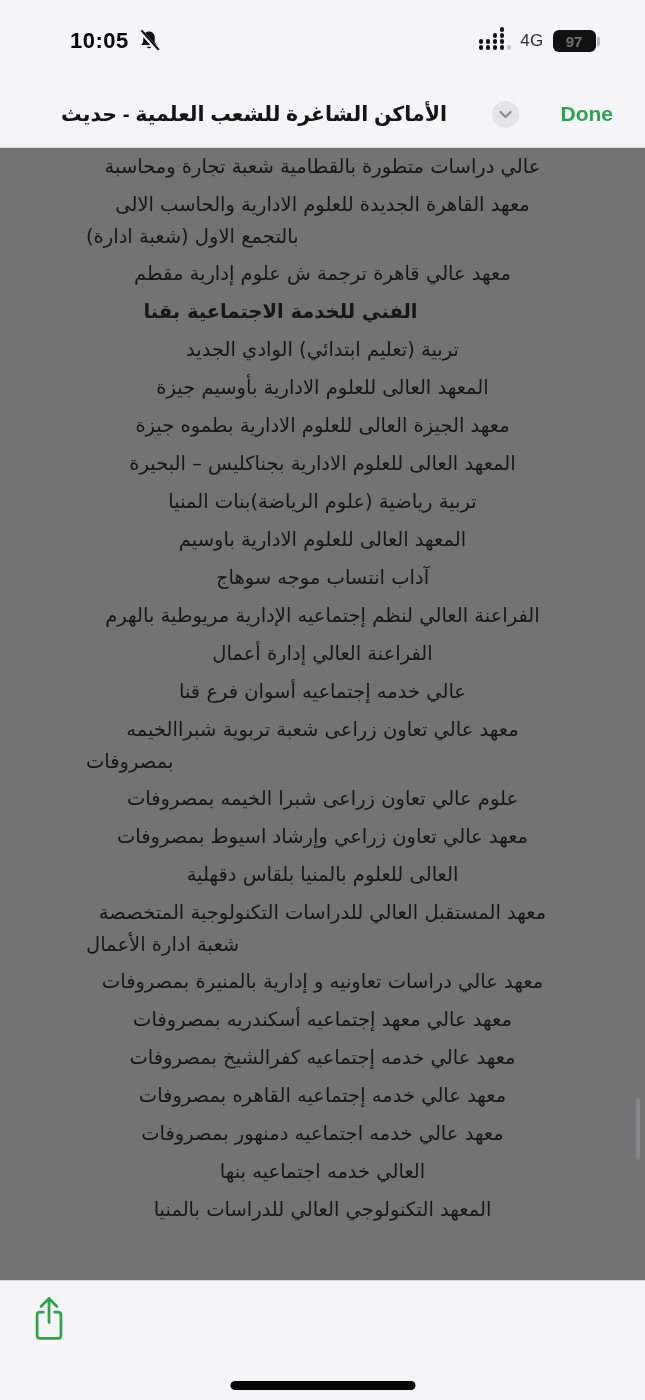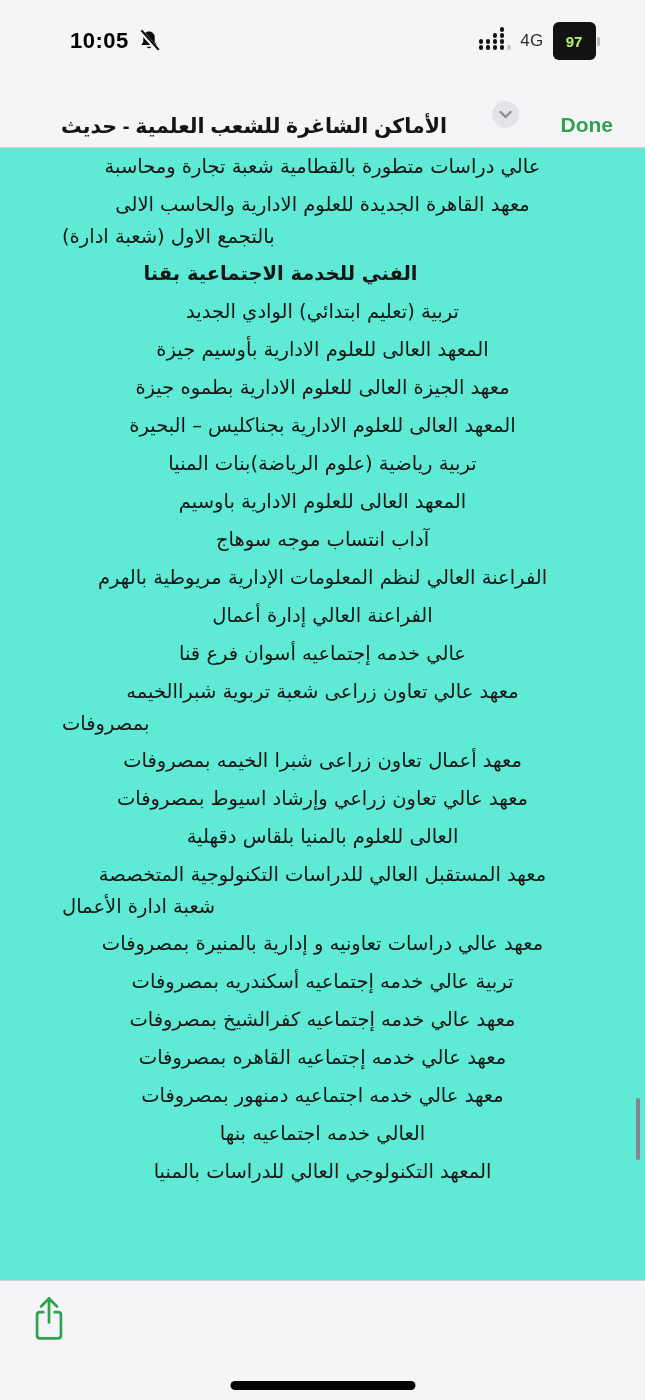--- a/index.html
+++ b/index.html
@@ -11,32 +11,32 @@
   .statusbar{position:absolute;top:24px;left:70px;right:45px;height:34px;display:flex;justify-content:space-between;align-items:center;}
   .sb-left{display:flex;align-items:center;gap:7px;}
   .time{font-size:22px;font-weight:700;color:#000;letter-spacing:.5px;}
   .sb-right{display:flex;align-items:center;gap:9px;}
   .signal{display:flex;align-items:flex-end;gap:2.5px;height:17px;}
   .sig-col{display:flex;flex-direction:column;gap:1.5px;}
   .sig-dot{width:4.5px;height:4.5px;border-radius:50%;background:#111;}
   .sig-dot.off{background:#c6c6cb;}
   .net{font-size:17px;color:#2e2e31;font-weight:500;letter-spacing:.3px;}
   .battery{display:flex;align-items:center;}
-  .batt-body{width:43px;height:38px;background:#121212;border-radius:6px;color:#bef264;font-size:15px;font-weight:700;display:flex;align-items:center;justify-content:center;}
+  .batt-body{width:43px;height:22px;background:#121212;border-radius:6px;color:#737373;font-size:15px;font-weight:700;display:flex;align-items:center;justify-content:center;}
   .batt-cap{width:3px;height:9px;background:#b9b9bd;border-radius:0 2px 2px 0;margin-left:1.5px;}
 
   .titlebar{position:absolute;top:88px;left:0;right:0;height:52px;}
-  .doc-title{position:absolute;left:25px;top:12px;width:458px;height:52px;line-height:52px;text-align:center;font-size:20.5px;font-weight:700;color:#141414;direction:rtl;white-space:nowrap;}
+  .doc-title{position:absolute;left:25px;top:0;width:458px;height:52px;line-height:52px;text-align:center;font-size:20.5px;font-weight:700;color:#141414;direction:rtl;white-space:nowrap;}
   .chev-btn{position:absolute;left:492px;top:13px;width:27px;height:27px;border-radius:50%;background:#e3e3e8;border:none;padding:0;display:flex;align-items:center;justify-content:center;cursor:pointer;}
-  .done-btn{position:absolute;right:32px;top:11px;height:52px;line-height:52px;background:none;border:none;padding:0;font-size:21px;font-weight:600;color:#2ea24e;font-family:inherit;cursor:pointer;}
+  .done-btn{position:absolute;right:32px;top:0;height:52px;line-height:52px;background:none;border:none;padding:0;font-size:21px;font-weight:600;color:#2ea24e;font-family:inherit;cursor:pointer;}
 
   
-  .doc{position:absolute;top:148px;left:0;right:0;height:1132px;overflow:hidden;padding:0 62px;box-sizing:border-box;direction:rtl;background:#5eead4;}
+  .doc{position:absolute;top:148px;left:0;right:0;height:1132px;overflow:hidden;padding:0 62px;box-sizing:border-box;direction:rtl;background:#737373;}
   .dl{height:38px;line-height:38px;text-align:center;font-size:19.5px;color:#161616;white-space:nowrap;font-family:"DejaVu Sans","Liberation Sans",sans-serif;}
-  .dl.cont{height:31px;line-height:26px;text-align:left;}
+  .dl.cont{height:31px;line-height:26px;text-align:left;margin-left:24px;}
   .dl.nudge{transform:translateX(-42px);font-weight:bold;}
 
   
   .scrollthumb{position:absolute;right:5px;top:1098px;width:4px;height:62px;border-radius:2px;background:#85858a;}
 
   
   .toolbar{position:absolute;left:0;right:0;bottom:0;height:120px;background:#f5f5f7;border-top:1px solid #d2d2d6;box-sizing:border-box;}
   .share-btn{position:absolute;left:28px;top:12px;width:46px;height:52px;background:none;border:none;padding:0;cursor:pointer;}
   .home{position:absolute;left:50%;transform:translateX(-50%);bottom:10px;width:185px;height:9px;border-radius:5px;background:#050505;}
 </style>
@@ -103,40 +103,41 @@
         </span>
       </button>
       <button class="done-btn">Done</button>
     </div>
   </header>
 
   <main class="doc" dir="rtl">
     <div class="dl">عالي دراسات متطورة بالقطامية شعبة تجارة ومحاسبة</div>
     <div class="dl">معهد القاهرة الجديدة للعلوم الادارية والحاسب الالى</div>
     <div class="dl cont">بالتجمع الاول (شعبة ادارة)</div>
+    <div class="dl">معهد عالي قاهرة ترجمة ش علوم إدارية مقطم</div>
     <div class="dl nudge">الفني للخدمة الاجتماعية بقنا</div>
     <div class="dl">تربية (تعليم ابتدائي) الوادي الجديد</div>
     <div class="dl">المعهد العالى للعلوم الادارية بأوسيم جيزة</div>
     <div class="dl">معهد الجيزة العالى للعلوم الادارية بطموه جيزة</div>
     <div class="dl">المعهد العالى للعلوم الادارية بجناكليس – البحيرة</div>
     <div class="dl">تربية رياضية (علوم الرياضة)بنات المنيا</div>
     <div class="dl">المعهد العالى للعلوم الادارية باوسيم</div>
     <div class="dl">آداب انتساب موجه سوهاج</div>
-    <div class="dl">الفراعنة العالي لنظم المعلومات الإدارية مريوطية بالهرم</div>
+    <div class="dl">الفراعنة العالي لنظم إجتماعيه الإدارية مريوطية بالهرم</div>
     <div class="dl">الفراعنة العالي إدارة أعمال</div>
     <div class="dl">عالي خدمه إجتماعيه أسوان فرع قنا</div>
     <div class="dl">معهد عالي تعاون زراعى شعبة تربوية شبراالخيمه</div>
     <div class="dl cont">بمصروفات</div>
-    <div class="dl">معهد أعمال تعاون زراعى شبرا الخيمه بمصروفات</div>
+    <div class="dl">علوم عالي تعاون زراعى شبرا الخيمه بمصروفات</div>
     <div class="dl">معهد عالي تعاون زراعي وإرشاد اسيوط بمصروفات</div>
     <div class="dl">العالى للعلوم بالمنيا بلقاس دقهلية</div>
     <div class="dl">معهد المستقبل العالي للدراسات التكنولوجية المتخصصة</div>
     <div class="dl cont">شعبة ادارة الأعمال</div>
     <div class="dl">معهد عالي دراسات تعاونيه و إدارية بالمنيرة بمصروفات</div>
-    <div class="dl">تربية عالي خدمه إجتماعيه أسكندريه بمصروفات</div>
+    <div class="dl">معهد عالي معهد إجتماعيه أسكندريه بمصروفات</div>
     <div class="dl">معهد عالي خدمه إجتماعيه كفرالشيخ بمصروفات</div>
     <div class="dl">معهد عالي خدمه إجتماعيه القاهره بمصروفات</div>
     <div class="dl">معهد عالي خدمه اجتماعيه دمنهور بمصروفات</div>
     <div class="dl">العالي خدمه اجتماعيه بنها</div>
     <div class="dl">المعهد التكنولوجي العالي للدراسات بالمنيا</div>
   </main>
 
   <div class="scrollthumb"></div>
 
   <footer class="toolbar">

